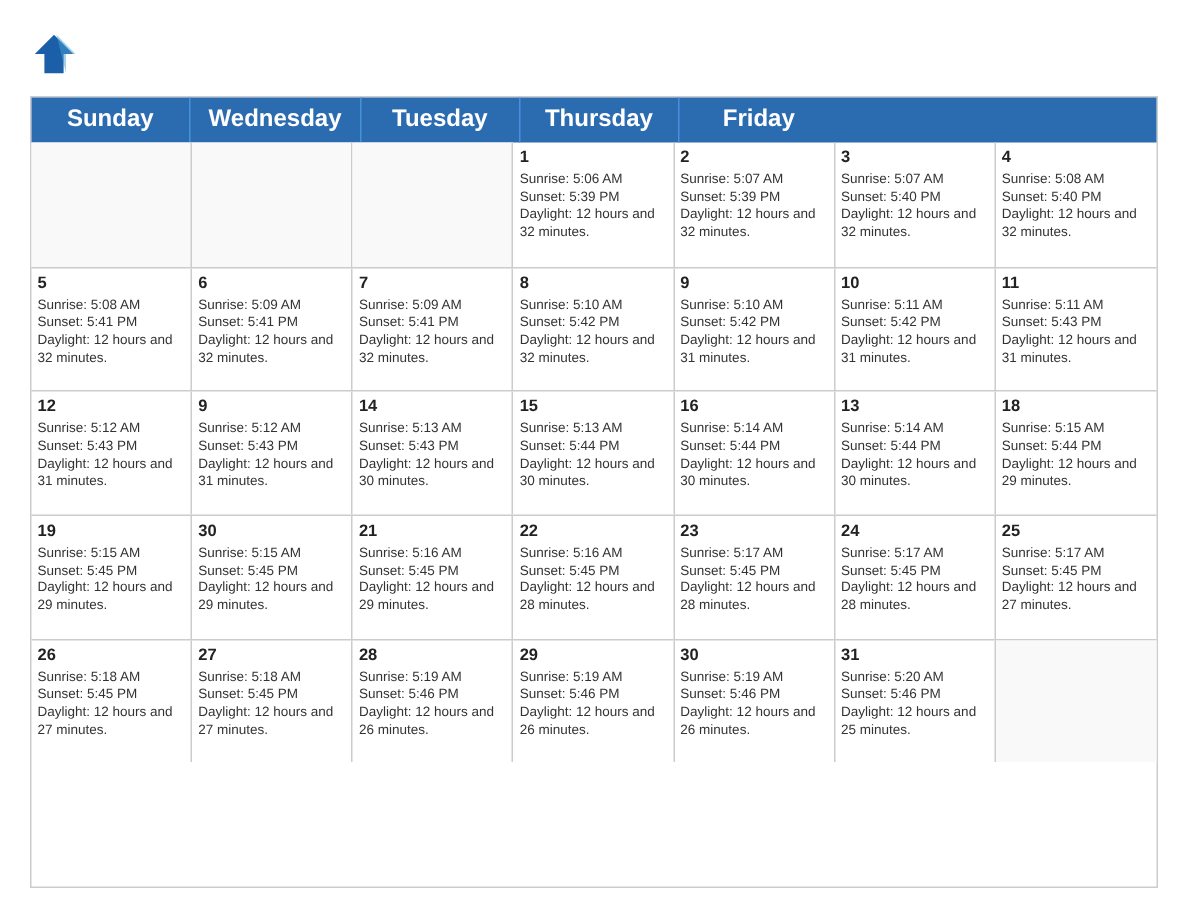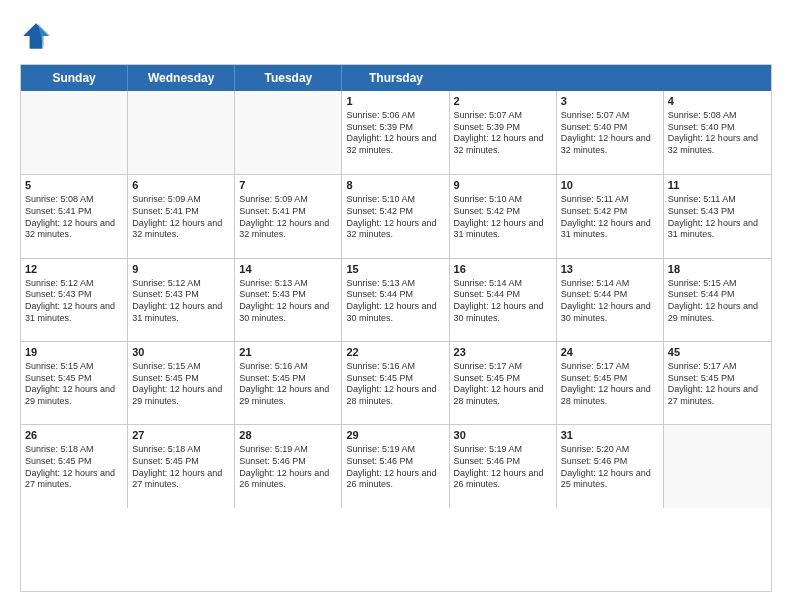--- a/index.html
+++ b/index.html
@@ -59,21 +59,21 @@
       flex-direction: column;
       border: 1px solid #ccc;
     }
     .day-headers {
       display: grid;
       grid-template-columns: repeat(7, 1fr);
       background: #2b6cb0;
     }
     .day-header {
       color: #fff;
-      font-size: 12px;
+      font-size: 16px;
       font-weight: bold;
       text-align: center;
       padding: 6px 12px;
       border-right: 1px solid #4a90d9;
     }
     .day-header:last-child { border-right: none; }
     .calendar-grid {
       flex: 1;
       display: grid;
       grid-template-rows: repeat(6, 1fr);
@@ -127,20 +127,21 @@
       <div class="location"></div>
     </div>
   </div>
 
   <div class="calendar">
     <div class="day-headers">
     <div class="day-header">Sunday</div>
         <div class="day-header">Wednesday</div>
         <div class="day-header">Tuesday</div>
         <div class="day-header">Thursday</div>
+        <div class="day-header">Friday</div>
       </div>
     <div class="calendar-grid">
     <div class="calendar-week">
           <div class="calendar-cell empty"></div>
           <div class="calendar-cell empty"></div>
           <div class="calendar-cell empty"></div>
           <div class="calendar-cell">
             <div class="cell-date">1</div>
             <div class="cell-info" style="white-space: pre-line;">Sunrise: 5:06 AM
 Sunset: 5:39 PM
@@ -284,21 +285,21 @@
 Sunset: 5:45 PM
 Daylight: 12 hours and 28 minutes.</div>
           </div>
           <div class="calendar-cell">
             <div class="cell-date">24</div>
             <div class="cell-info" style="white-space: pre-line;">Sunrise: 5:17 AM
 Sunset: 5:45 PM
 Daylight: 12 hours and 28 minutes.</div>
           </div>
           <div class="calendar-cell">
-            <div class="cell-date">45</div>
+            <div class="cell-date">25</div>
             <div class="cell-info" style="white-space: pre-line;">Sunrise: 5:17 AM
 Sunset: 5:45 PM
 Daylight: 12 hours and 27 minutes.</div>
           </div>
         </div>
         <div class="calendar-week">
           <div class="calendar-cell">
             <div class="cell-date">26</div>
             <div class="cell-info" style="white-space: pre-line;">Sunrise: 5:18 AM
 Sunset: 5:45 PM

